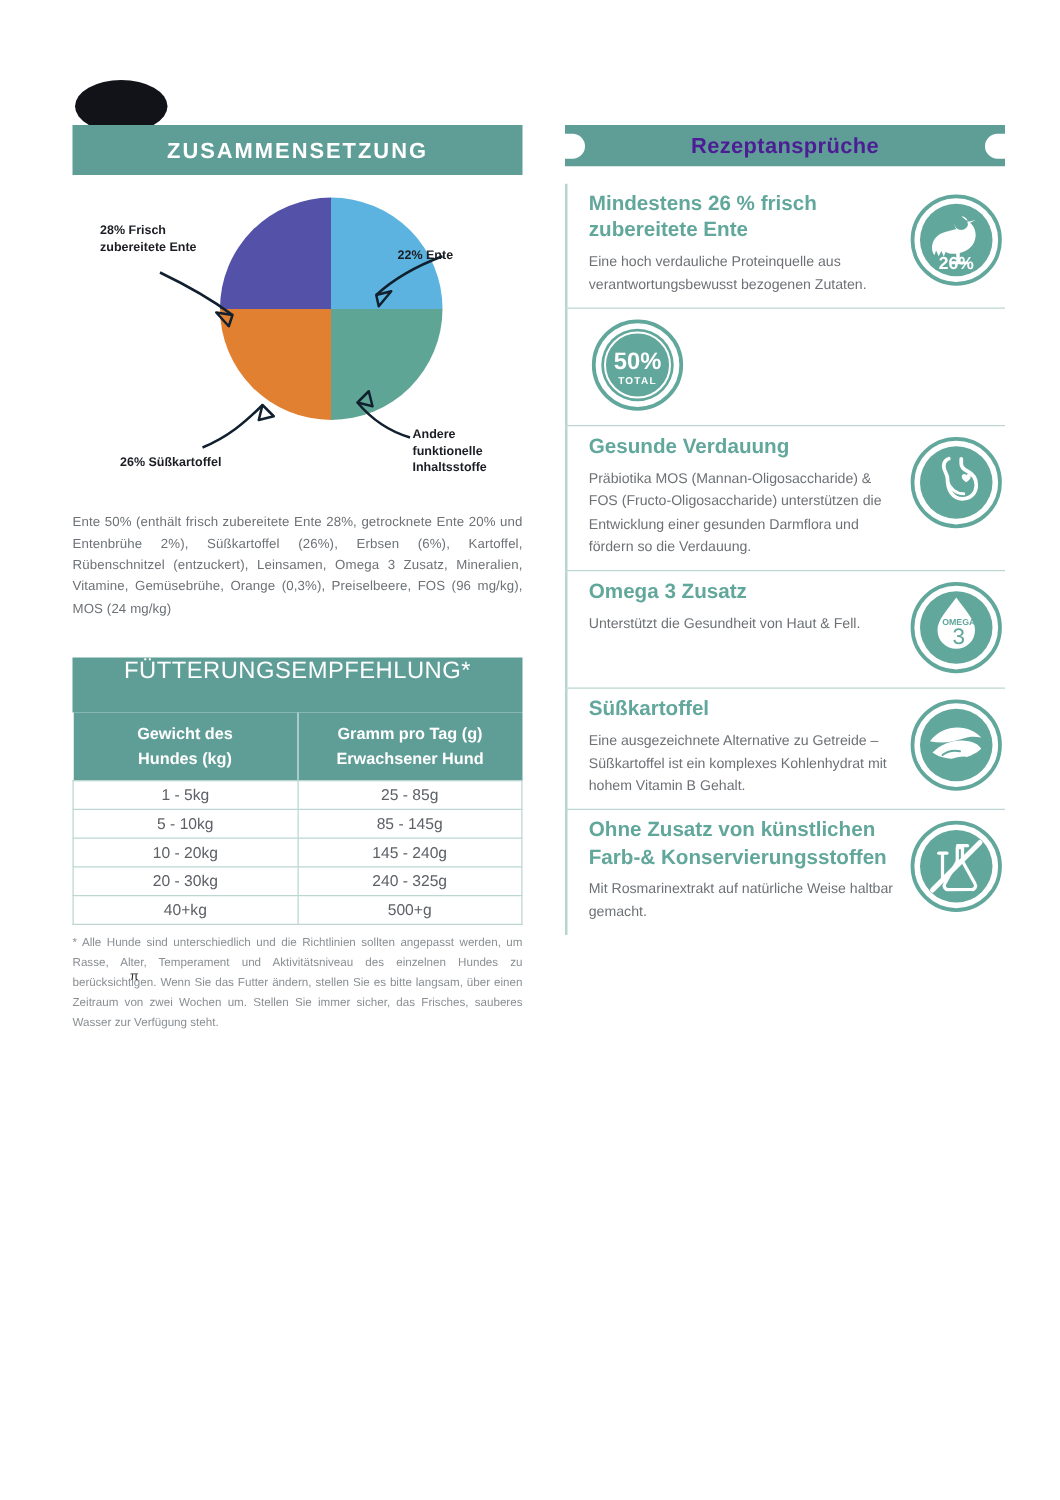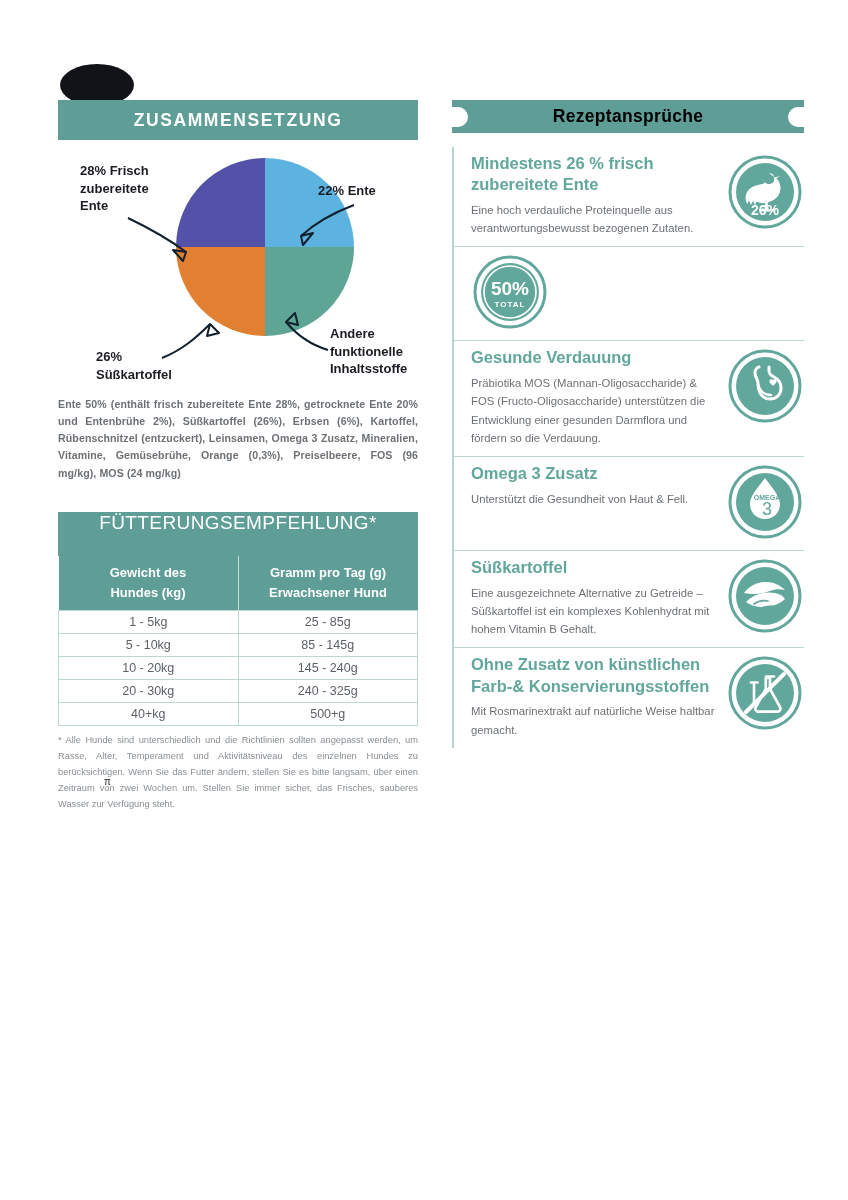--- a/index.html
+++ b/index.html
@@ -36,31 +36,31 @@
   .pie{
     position:absolute; left:118px; top:18px;
     width:178px; height:178px; border-radius:50%;
     background: conic-gradient(
       #5cb3e0 0deg 90deg,
       #5fa596 90deg 180deg,
       #e08030 180deg 270deg,
       #5351a8 270deg 360deg);
   }
   .pie-lbl{
-    position:absolute; font-size:13px; font-weight:700; color:#1b1d23; line-height:1.35;
+    position:absolute; font-size:10px; font-weight:700; color:#1b1d23; line-height:1.35;margin-top:16px;
   }
   .lbl-a{ left:22px; top:22px; width:98px; }
   .lbl-b{ left:260px; top:42px; width:100px; }
   .lbl-c{ left:38px;  top:208px; width:96px; }
   .lbl-d{ left:272px; top:185px; width:90px; text-align:left; }
   .pie-arrows{ position:absolute; left:0; top:0; width:360px; height:250px; }
 
   .ingredients{
-    margin-top:6px; font-size:10.6px; line-height:1.62;
-    color:#6d7175; text-align:justify; letter-spacing:.1px;font-weight:bold;
+    margin-top:20px; font-size:10.6px; line-height:1.62;
+    color:#6d7175; text-align:justify; letter-spacing:.1px;
   }
 
   
   .table-block{ margin-top:30px; }
   .tbl-title{
     background:#5f9e97; height:44px; display:flex; align-items:flex-start; justify-content:center;
   }
   .tbl-title span{ color:#fff; font-size:19px; letter-spacing:.4px; font-weight:500; }
   table{ width:100%; border-collapse:collapse; }
   th{
@@ -79,21 +79,21 @@
   }
   .pi-mark{ position:absolute; left:104px; top:776px; font-size:10px; color:#2b2b2b; }
 
   
   .right-col{ position:absolute; left:452px; top:100px; width:352px; }
 
   .ribbon{
     position:relative; height:33px; background:#5f9e97;
     display:flex; align-items:center; justify-content:center;
   }
-  .ribbon span{ color:#000000; font-size:17.5px; font-weight:600; letter-spacing:.3px; }
+  .ribbon span{ color:#4c1d95; font-size:17.5px; font-weight:600; letter-spacing:.3px; }
   .ribbon:before, .ribbon:after{
     content:""; position:absolute; top:50%; width:16px; height:20px;
     background:#fff; transform:translateY(-50%);
   }
   .ribbon:before{ left:0;  border-radius:0 11px 11px 0; }
   .ribbon:after { right:0; border-radius:11px 0 0 11px; }
 
   .claims{ margin-top:14px; position:relative; }
   .claim{
     position:relative; display:flex; align-items:flex-start;

